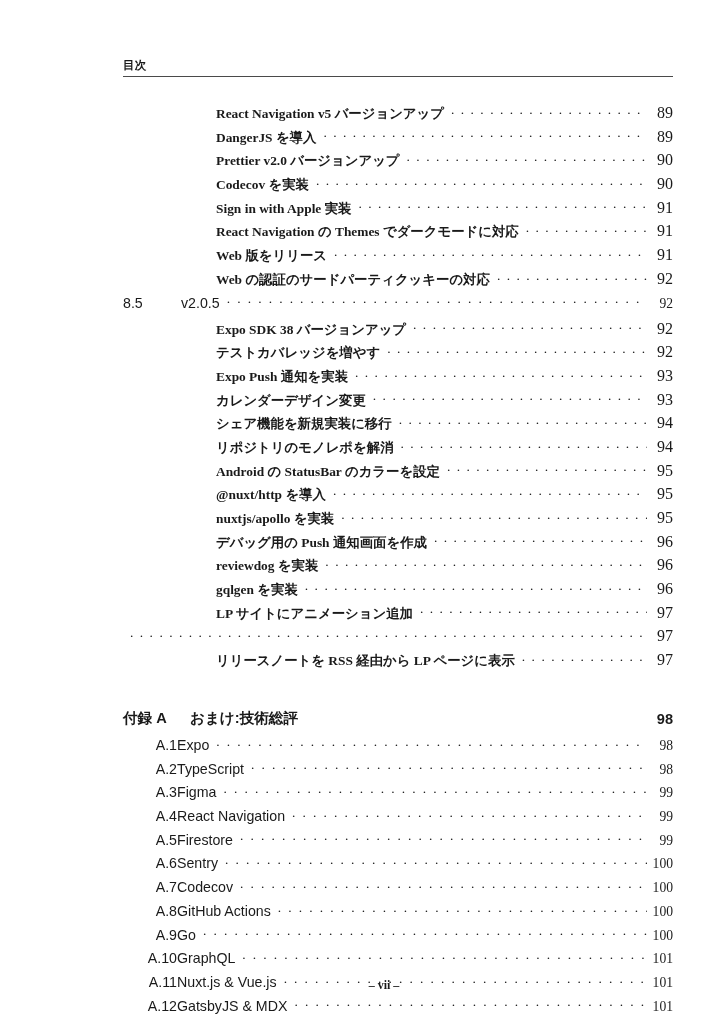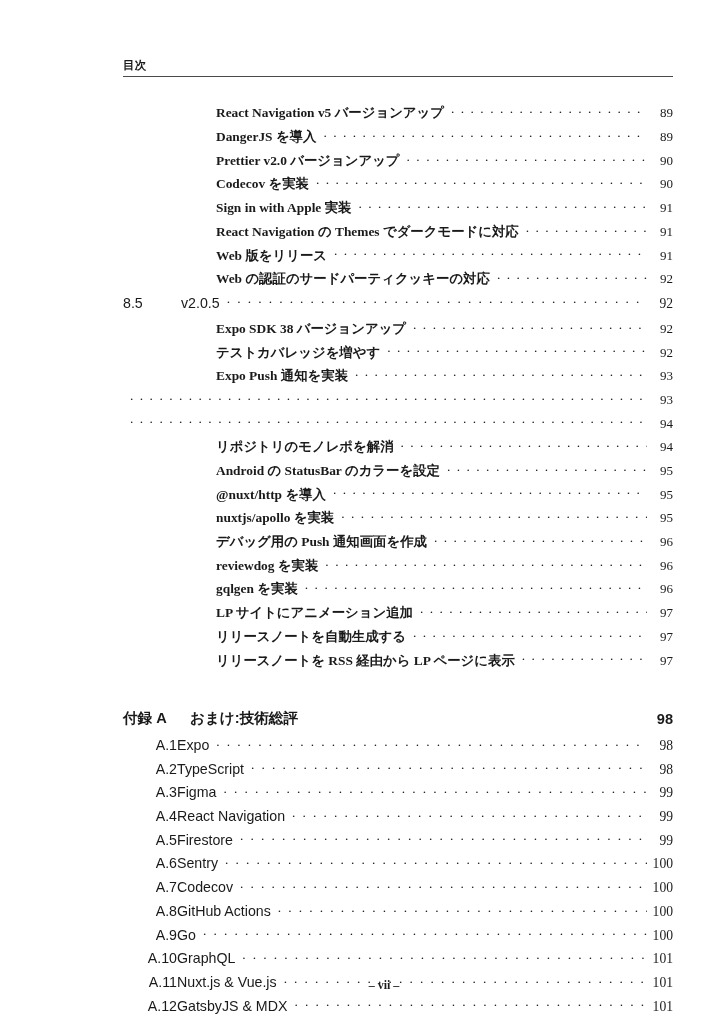--- a/index.html
+++ b/index.html
@@ -133,21 +133,21 @@
     font-size: 13.4px;
     letter-spacing: 1.9px;
   }
   .row.chap .leader::before { content: ""; }
 
   .pageno {
     flex: 0 0 auto;
     text-align: right;
     min-width: 22px;
     font-family: "Liberation Serif", "DejaVu Serif", serif;
-    font-size: 13px;
+    font-size: 16px;
   }
   .row.sect .pageno,
   .row.appsect .pageno { font-size: 13.6px; }
   .row.chap .pageno {
     font-family: "Liberation Sans", "DejaVu Sans", sans-serif;
     font-size: 14.6px;
     font-weight: bold;
   }
 
   
@@ -244,25 +244,27 @@
         <span class="pageno">92</span>
       </div>
       <div class="row sub">
         <span class="num-col"></span>
         <span class="title">Expo Push 通知を実装</span>
         <span class="leader"></span>
         <span class="pageno">93</span>
       </div>
       <div class="row sub">
         <span class="num-col"></span>
+        <span class="title">カレンダーデザイン変更</span>
         <span class="leader"></span>
         <span class="pageno">93</span>
       </div>
       <div class="row sub">
         <span class="num-col"></span>
+        <span class="title">シェア機能を新規実装に移行</span>
         <span class="leader"></span>
         <span class="pageno">94</span>
       </div>
       <div class="row sub">
         <span class="num-col"></span>
         <span class="title">リポジトリのモノレポを解消</span>
         <span class="leader"></span>
         <span class="pageno">94</span>
       </div>
       <div class="row sub">
@@ -302,21 +304,20 @@
         <span class="pageno">96</span>
       </div>
       <div class="row sub">
         <span class="num-col"></span>
         <span class="title">LP サイトにアニメーション追加</span>
         <span class="leader"></span>
         <span class="pageno">97</span>
       </div>
       <div class="row sub">
         <span class="num-col"></span>
-        <span class="title">リリースノートを自動生成する</span>
         <span class="leader"></span>
         <span class="pageno">97</span>
       </div>
       <div class="row sub">
         <span class="num-col"></span>
         <span class="title">リリースノートを RSS 経由から LP ページに表示</span>
         <span class="leader"></span>
         <span class="pageno">97</span>
       </div>
       <div class="block-gap"></div>

